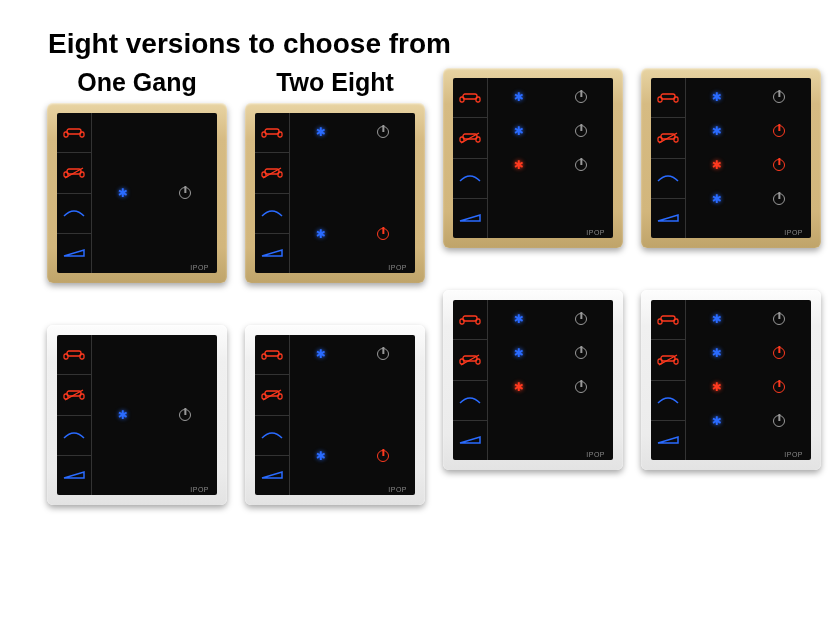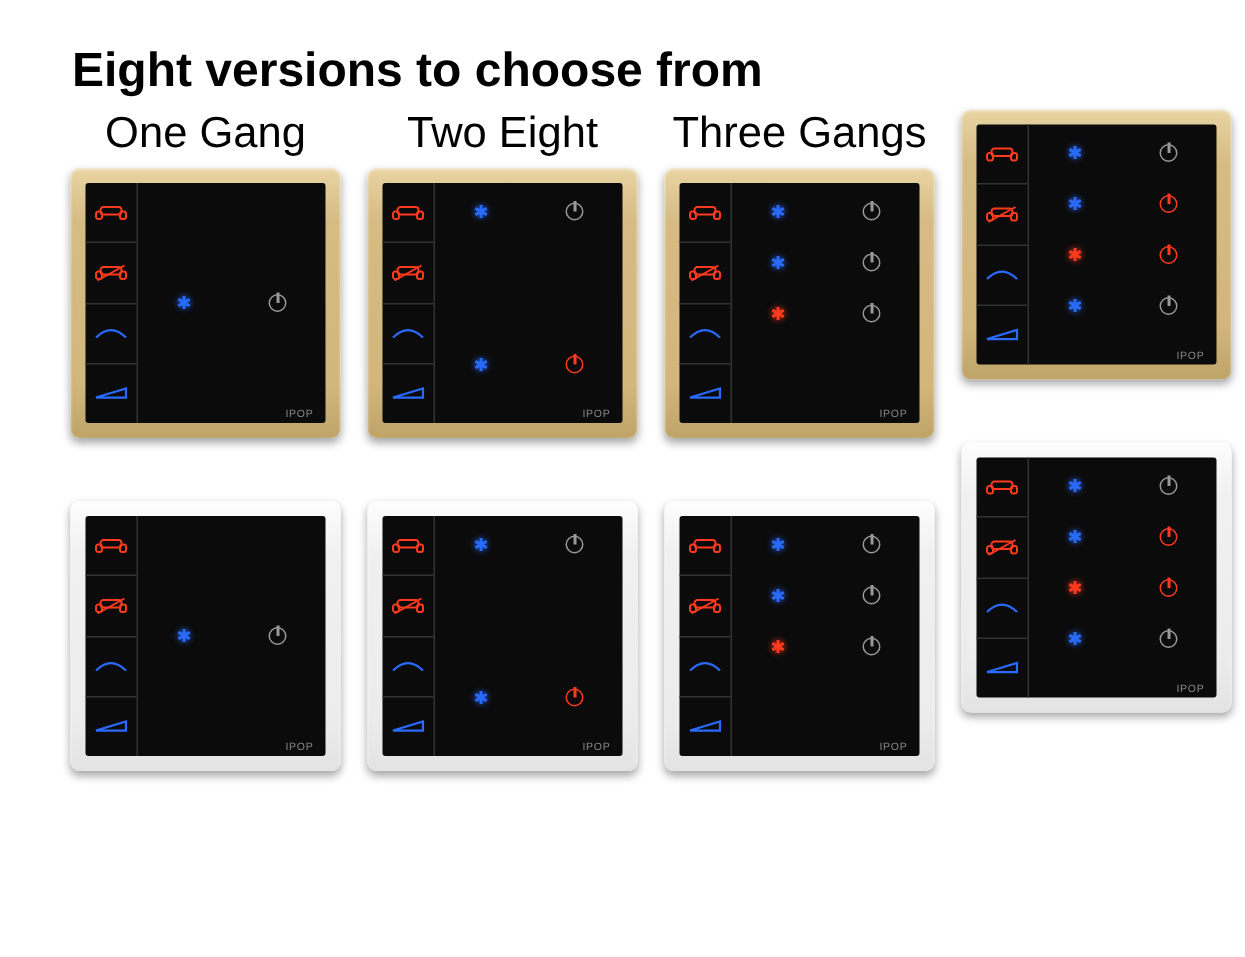--- a/index.html
+++ b/index.html
@@ -5,37 +5,37 @@
   body {
     margin: 0;
     padding: 0;
     width: 830px;
     height: 638px;
     background: #fff;
     font-family: Arial, sans-serif;
     color: #000;
   }
   .title {
-    font-size: 32px;
+    font-size: 28px;
     font-weight: bold;
     margin: 28px 0 8px 48px;
   }
   .columns {
     display: flex;
     margin-left: 38px;
   }
   .col {
     display: flex;
     flex-direction: column;
     align-items: center;
     width: 198px;
   }
   .col-label {
-    font-size: 29px;
-    font-weight: normal;
+    font-size: 25px;
+    font-weight: bold;
     text-align: center;
     margin-bottom: 6px;
   }
   .switch {
     position: relative;
     width: 180px;
     height: 180px;
     border-radius: 6px;
     box-shadow: 0 3px 6px rgba(0,0,0,.35), inset 0 1px 2px rgba(255,255,255,.6);
     margin-bottom: 42px;
@@ -268,21 +268,20 @@
             <div class="row row-lower">
               <span class="star">✱</span>
               <span class="pwr pwr-red"></span>
             </div>
             <div class="brand">IPOP</div>
           </div>
         </div>
       </div>
   </div>
   <div class="col">
-    <div class="col-label">Three Gangs</div>
     <div class="switch frame-gold" id="sw-0-2">
         <div class="panel">
           <div class="side">
             <div class="side-cell">
               <svg width="22" height="12" viewBox="0 0 22 12">
                 <rect x="4" y="2" width="14" height="5" rx="2" fill="none" stroke="#ff3a1f" stroke-width="1.3"></rect>
                 <rect x="1" y="5" width="4" height="5" rx="1.5" fill="none" stroke="#ff3a1f" stroke-width="1.3"></rect>
                 <rect x="17" y="5" width="4" height="5" rx="1.5" fill="none" stroke="#ff3a1f" stroke-width="1.3"></rect>
               </svg>
             </div>

